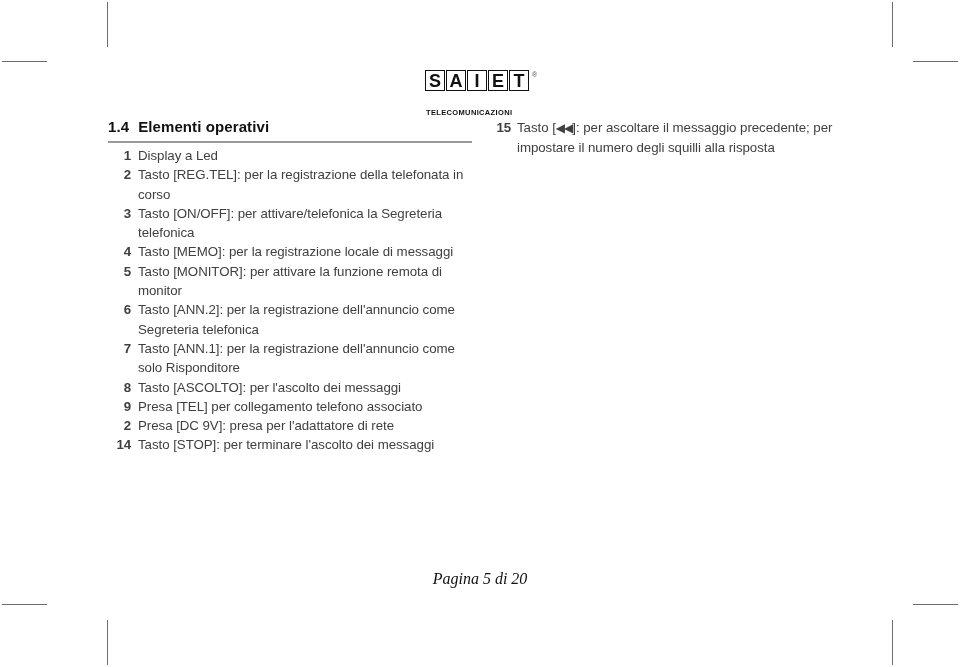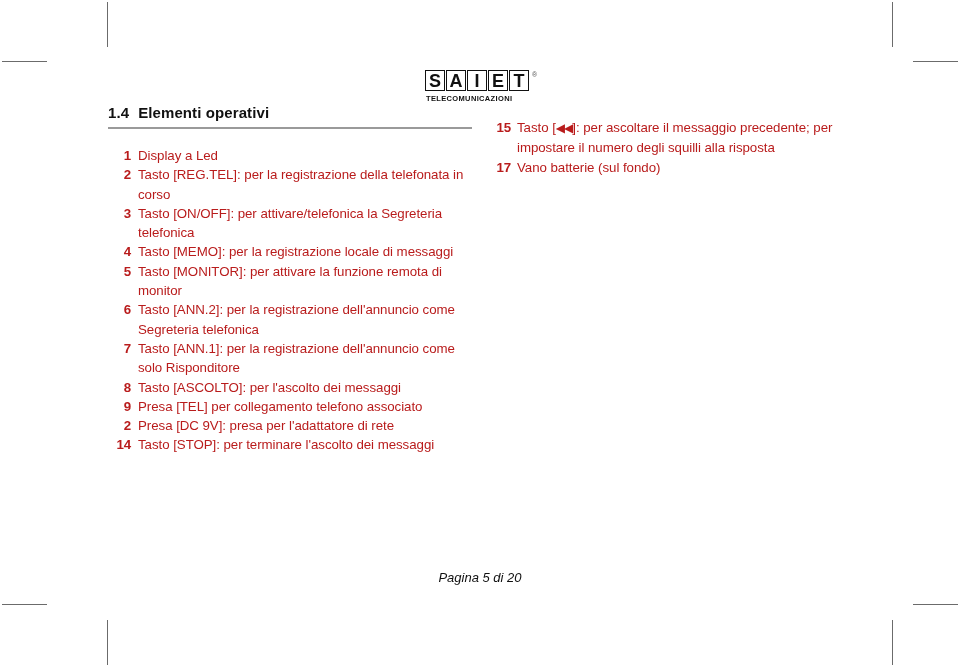--- a/index.html
+++ b/index.html
@@ -68,35 +68,35 @@
   }
   .logo-reg {
     font-size: 7px;
     line-height: 7px;
     color: #555555;
     margin-left: 2px;
     margin-top: 1px;
     align-self: flex-start;
   }
   .logo-sub {
-    margin-top: 3px;
+    margin-top: 17px;
     font-family: "Liberation Sans", sans-serif;
     font-weight: bold;
     font-size: 7.5px;
     letter-spacing: 0.35px;
     color: #111111;
     text-align: left;
     padding-left: 1px;
   }
 
   
   #heading {
     position: absolute;
     left: 108px;
-    top: 104px;
+    top: 118px;
     width: 364px;
   }
   #heading .h-title {
     font-family: "Liberation Sans", sans-serif;
     font-weight: bold;
     font-size: 15px;
     line-height: 18px;
     color: #111111;
     letter-spacing: 0.1px;
   }
@@ -107,21 +107,21 @@
     background: #9a9a9a;
     width: 364px;
   }
 
   
   .list {
     position: absolute;
     font-family: "Liberation Sans", sans-serif;
     font-size: 13.3px;
     line-height: 19.3px;
-    color: #b91c1c;
+    color: #404040;
   }
   #list-left  { left: 108px; top: 146px; width: 370px; }
   #list-right { left: 490px; top: 118px; width: 375px; }
 
   .item {
     display: flex;
     align-items: flex-start;
   }
   .item-num {
     flex: 0 0 auto;
@@ -138,23 +138,23 @@
   }
   .arrow { letter-spacing: -1px; font-size: 12px; }
 
   
   #footer {
     position: absolute;
     left: 0;
     top: 570px;
     width: 960px;
     text-align: center;
-    font-family: Liberation Sans, sans-serif;
+    font-family: Liberation Serif, serif;
     font-style: italic;
-    font-size: 13px;
+    font-size: 16px;
     color: #111111;
   }
 </style>
 </head>
 <body>
 
 <div id="page">
 
   <div class="crop v crop-tl-v"></div>
   <div class="crop h crop-tl-h"></div>
@@ -229,23 +229,19 @@
         <div class="item-num">14</div>
         <div class="item-text">Tasto [STOP]: per terminare l'ascolto dei messaggi</div>
       </div>
     </div>
 
   <div class="list" id="list-right">
       <div class="item">
         <div class="item-num">15</div>
         <div class="item-text">Tasto [<span class="arrow">◀◀</span>]: per ascoltare il messaggio precedente; per impostare il numero degli squilli alla risposta</div>
       </div>
-      <div class="item">
-        <div class="item-num">17</div>
-        <div class="item-text">Vano batterie (sul fondo)</div>
-      </div>
     </div>
 
   <div id="footer">
     <span>Pagina 5 di 20</span>
   </div>
 
 </div>
 
 </body></html>

